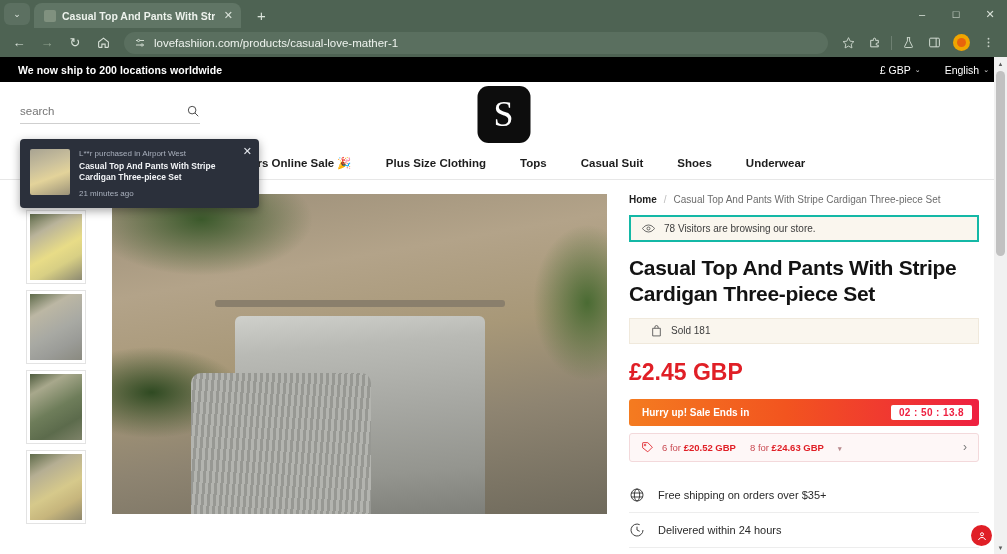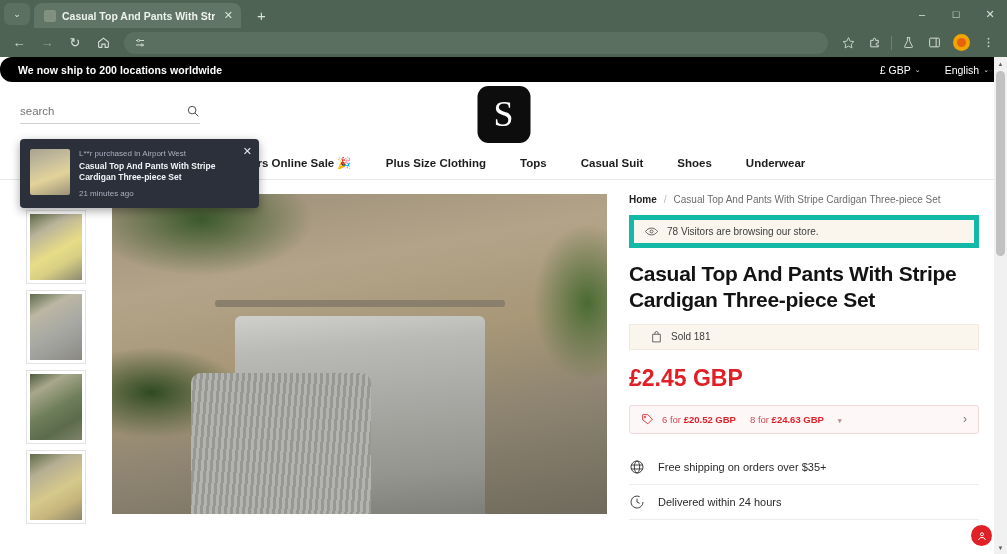--- a/index.html
+++ b/index.html
@@ -63,21 +63,21 @@
 
   
   #viewport {
     position: absolute; left: 0; top: 57px; width: 1007px; height: 497px;
     background: #fff; overflow: hidden;
   }
 
   
   .announce {
     height: 25px; background: #000; color: #fff; display: flex; align-items: center;
-    padding: 0 18px; font-size: 10.5px; border-radius: 12px;
+    padding: 0 18px; font-size: 10.5px;
   }
   .announce .msg { font-weight: 600; letter-spacing: .1px; }
   .announce .spacer { flex: 1; }
   .announce .sel { display: flex; align-items: center; gap: 4px; font-size: 10.5px; margin-left: 24px; }
   .caret { font-size: 7px; opacity: .85; }
 
   
   .header { height: 64px; display: flex; align-items: center; padding: 0 20px; position: relative; background:#fff; }
   .searchbox { width: 180px; border-bottom: 1px solid #cfcfcf; display: flex; align-items: center;
                padding-bottom: 5px; }
@@ -152,21 +152,21 @@
     position: absolute; left: 16%; top: 56%; width: 180px; height: 44%;
     background: repeating-linear-gradient(95deg,#b3b4af 0 3px,#979893 3px 6px);
     border-radius: 10px 10px 0 0;
   }
 
   .details { flex: 1 1 auto; padding-left: 22px; padding-right: 8px; min-width: 0; }
   .crumbs { font-size: 10px; color: #6d6d6d; display: flex; gap: 7px; align-items: center; margin-bottom: 10px; }
   .crumbs .home { color: #1f1f1f; font-weight: 700; }
   .crumbs .sep { color: #bdbdbd; }
   .visitors {
-    background: #faf6ee; border: 5px solid #14b8a6; padding: 6px 11px;
+    background: #faf6ee; border: 2px solid #14b8a6; padding: 6px 11px;
     display: flex; align-items: center; gap: 9px; font-size: 10px; color: #3d3d3d;
   }
   .prod-title {
     font-size: 21px; line-height: 1.25; font-weight: 700; color: #131313;
     margin: 13px 0 10px 0; letter-spacing: -.3px;
   }
   .sold {
     background: #faf6ee; border: 1px solid #f0e9dc; padding: 6px 21px;
     display: flex; align-items: flex-start; gap: 9px; font-size: 10px; color: #3d3d3d;
   }
@@ -240,20 +240,21 @@
     </div>
     <div class="omnibox">
       <span class="oicon">
         <svg width="12" height="12" viewBox="0 0 24 24" fill="none" stroke="#cfdacf" stroke-width="2">
           <line x1="4" y1="7" x2="20" y2="7"></line>
             <circle cx="9" cy="7" r="2.2" fill="#5a6f5f"></circle>
           <line x1="4" y1="16" x2="20" y2="16"></line>
             <circle cx="16" cy="16" r="2.2" fill="#5a6f5f"></circle>
         </svg>
       </span>
+      <span class="url">lovefashiion.com/products/casual-love-mather-1</span>
     </div>
     <div class="tb-right">
       <div class="tb-btn">
         <svg width="13" height="13" viewBox="0 0 24 24" fill="none" stroke="#c5d0c5" stroke-width="1.8">
           <polygon points="12,3 15,9.5 22,10.3 17,15 18.3,22 12,18.6 5.7,22 7,15 2,10.3 9,9.5"></polygon>
         </svg>
       </div>
       <div class="tb-btn">
         <svg width="13" height="13" viewBox="0 0 24 24" fill="none" stroke="#d7e0d7" stroke-width="1.8">
           <path d="M5 8h5V6a2 2 0 1 1 4 0v2h5v5h-2a2 2 0 1 0 0 4h2v3H5z"></path>
@@ -371,20 +372,24 @@
             <svg width="11" height="12" viewBox="0 0 20 22" fill="none" stroke="#4a4a4a" stroke-width="1.5">
               <path d="M3 6h14v14H3z"></path>
                 <path d="M7 6V4a3 3 0 0 1 6 0v2"></path>
             </svg>
           </span>
           <span>Sold 181</span>
         </div>
 
         <div class="price">£2.45 GBP</div>
 
+        <div class="hurry">
+          <span class="hurry-label">Hurry up! Sale Ends in</span>
+          <span class="timer">02 : 50 : 13.8</span>
+        </div>
 
         <div class="bundle">
           <span>
             <svg width="13" height="13" viewBox="0 0 24 24" fill="none" stroke="#e01f26" stroke-width="1.6">
               <path d="M3 12.5V4a1 1 0 0 1 1-1h8.5L21 11.5 12.5 20z"></path>
                 <circle cx="7.5" cy="7.5" r="1.4"></circle>
             </svg>
           </span>
           <span class="bundle-txt">
             <span><span class="q">6 for</span> <span>£20.52 GBP</span></span>

